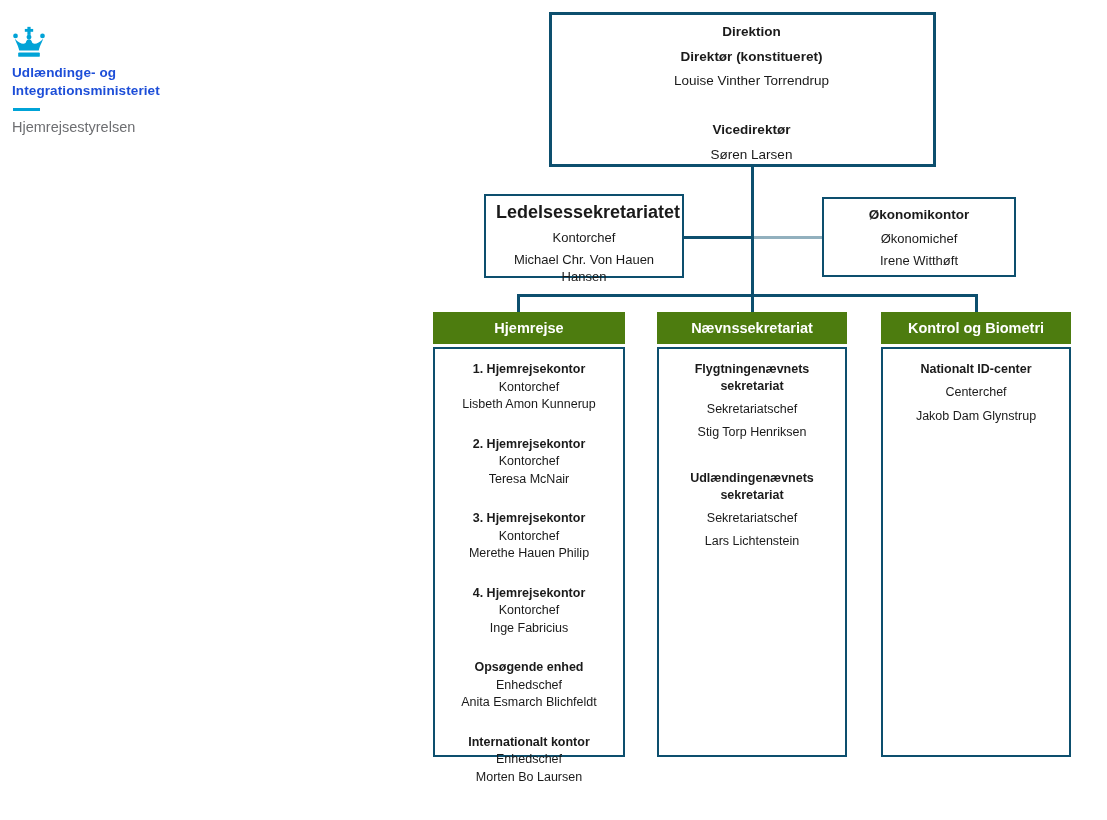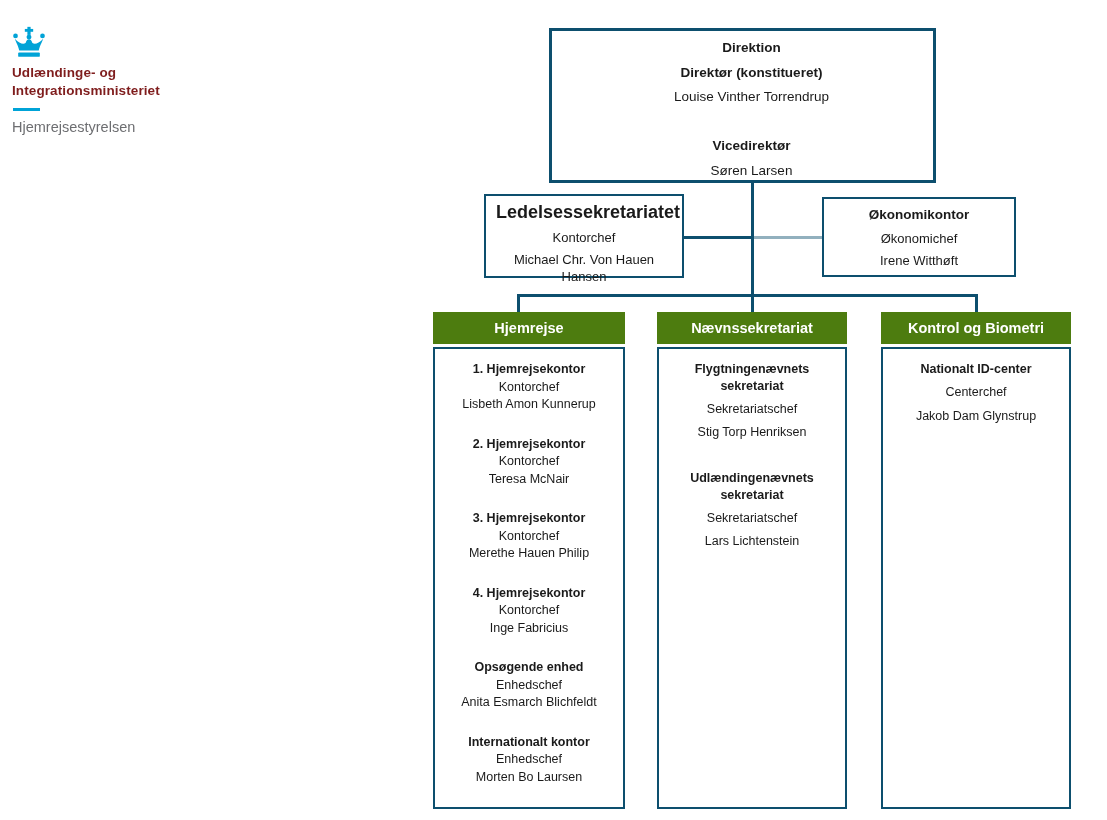--- a/index.html
+++ b/index.html
@@ -5,45 +5,45 @@
   * { margin:0; padding:0; box-sizing:border-box; }
   html,body { background:#ffffff; }
   body { font-family:"Liberation Sans", sans-serif; color:#1a1a1a; }
   .canvas { position:relative; width:1107px; height:820px; background:#fff; overflow:hidden; }
 
   .b { font-weight:bold; }
 
   
   .crown { position:absolute; left:10px; top:26px; }
   .ministry { position:absolute; left:12px; top:64px; font-size:13.5px; font-weight:bold;
-              line-height:18px; color:#7f1d1d; letter-spacing:.1px; }
+              line-height:18px; color:#1d4ed8; letter-spacing:.1px; }
   .cyan-rule { position:absolute; left:13px; top:108px; width:27px; height:2.5px; background:#00a3d7; }
   .agency { position:absolute; left:12px; top:119px; font-size:14.5px; color:#6d6e71; }
 
   
   .obox { position:absolute; border:2.5px solid #0d4f6e; background:#fff; text-align:center; }
 
-  .direktion { left:549px; top:28px; width:387px; height:155px; border-width:3px;
+  .direktion { left:549px; top:12px; width:387px; height:155px; border-width:3px;
                padding-top:5px; font-size:13.5px;padding-left:18px; }
   .direktion .dline { line-height:24.5px; }
 
   .ledelse { left:484px; top:194px; width:200px; height:84px; font-size:13px; padding:6px 10px 0; }
   .ledelse .bx-title { font-size:18px; margin-bottom:7px; }
   .ledelse .bx-role { margin-bottom:7px; }
   .ledelse .bx-name { line-height:16.5px; max-width:172px; margin:0 auto; }
 
   .okonomi { left:822px; top:197px; width:194px; height:80px; font-size:13px; padding:8px 8px 0; }
   .okonomi .bx-title { font-size:13.5px; margin-bottom:9px; }
   .okonomi .bx-role { margin-bottom:7px; }
 
   
   .col-header { position:absolute; top:312px; height:32px; background:#4d7c0f; color:#fff;
                 font-weight:bold; font-size:14.5px; display:flex; align-items:center;
                 justify-content:center; }
-  .col-body { position:absolute; top:347px; height:462px; border:2.5px solid #0d4f6e;
+  .col-body { position:absolute; top:347px; height:410px; border:2.5px solid #0d4f6e;
               background:#fff; text-align:center; font-size:12.5px; padding-top:12px; }
   .c1 { left:433px; width:192px; }
   .c2 { left:657px; width:190px; }
   .c3 { left:881px; width:190px; }
 
   .group { margin-bottom:22px; }
   .g-title { font-weight:bold; }
   .col-tight .g-title, .col-tight .g-line { line-height:17.5px; }
   .col-loose .g-title { line-height:16.5px; max-width:142px; margin:0 auto; }
   .col-loose .g-line { line-height:17px; margin-top:6.5px; }

